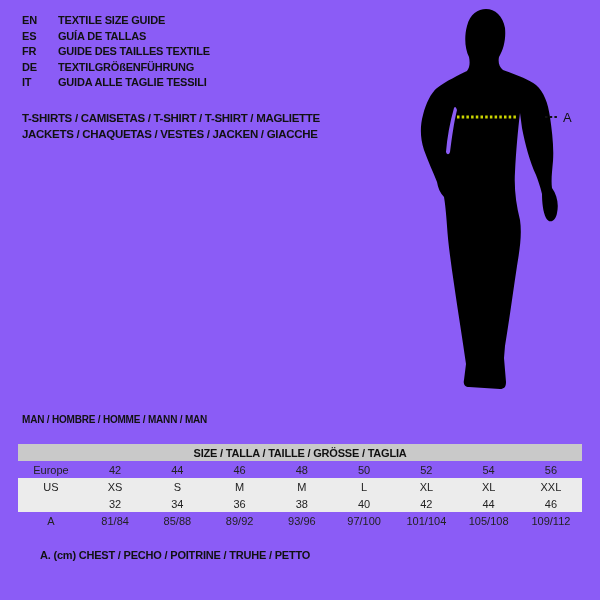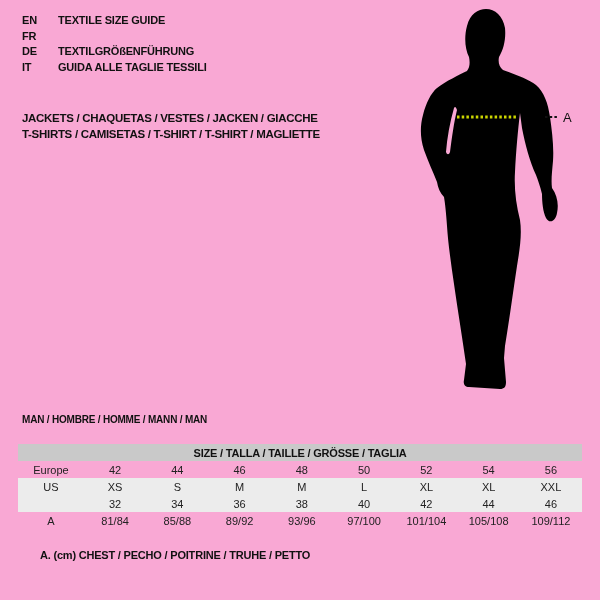--- a/index.html
+++ b/index.html
@@ -1,17 +1,17 @@
 <!DOCTYPE html>
 <html><head>
 <meta charset="utf-8">
 <style>
   html,body{margin:0;padding:0;background:#fff;}
   #screen{
-    position:relative;width:600px;height:600px;background:#f9a8d4;
+    position:relative;width:600px;height:600px;background:#8b5cf6;
     font-family:"Liberation Sans",sans-serif;color:#111;overflow:hidden;
   }
   
   .lang-list{position:absolute;left:22px;top:13px;}
   .lang-row{display:flex;font-weight:bold;font-size:11px;line-height:15.6px;letter-spacing:-0.2px;}
   .lang-code{width:36px;}
   
   .categories{position:absolute;left:22px;top:111px;}
   .category-line{font-weight:bold;font-size:11.5px;line-height:15.5px;letter-spacing:-0.3px;white-space:nowrap;}
   
@@ -37,35 +37,40 @@
 <body>
 
 <div id="screen">
 
   <div class="lang-list">
     <div class="lang-row">
       <span class="lang-code">EN</span>
       <span class="lang-text">TEXTILE SIZE GUIDE</span>
     </div>
     <div class="lang-row">
+      <span class="lang-code">ES</span>
+      <span class="lang-text">GUÍA DE TALLAS</span>
+    </div>
+    <div class="lang-row">
       <span class="lang-code">FR</span>
+      <span class="lang-text">GUIDE DES TAILLES TEXTILE</span>
     </div>
     <div class="lang-row">
       <span class="lang-code">DE</span>
       <span class="lang-text">TEXTILGRÖßENFÜHRUNG</span>
     </div>
     <div class="lang-row">
       <span class="lang-code">IT</span>
       <span class="lang-text">GUIDA ALLE TAGLIE TESSILI</span>
     </div>
   </div>
 
   <div class="categories">
+    <div class="category-line">T-SHIRTS / CAMISETAS / T-SHIRT / T-SHIRT / MAGLIETTE</div>
     <div class="category-line">JACKETS / CHAQUETAS / VESTES / JACKEN / GIACCHE</div>
-    <div class="category-line">T-SHIRTS / CAMISETAS / T-SHIRT / T-SHIRT / MAGLIETTE</div>
   </div>
 
   <div class="figure-wrap">
     <svg width="170" height="392" viewBox="0 0 170 392" xmlns="http://www.w3.org/2000/svg">
       <path fill="#000000" fill-rule="evenodd" d="
         M78,5
         C87,5 95,12 97,24
         C98,34 96,45 91,53
         C90,58 91,63 95,66
         C106,70 120,75 128,81

